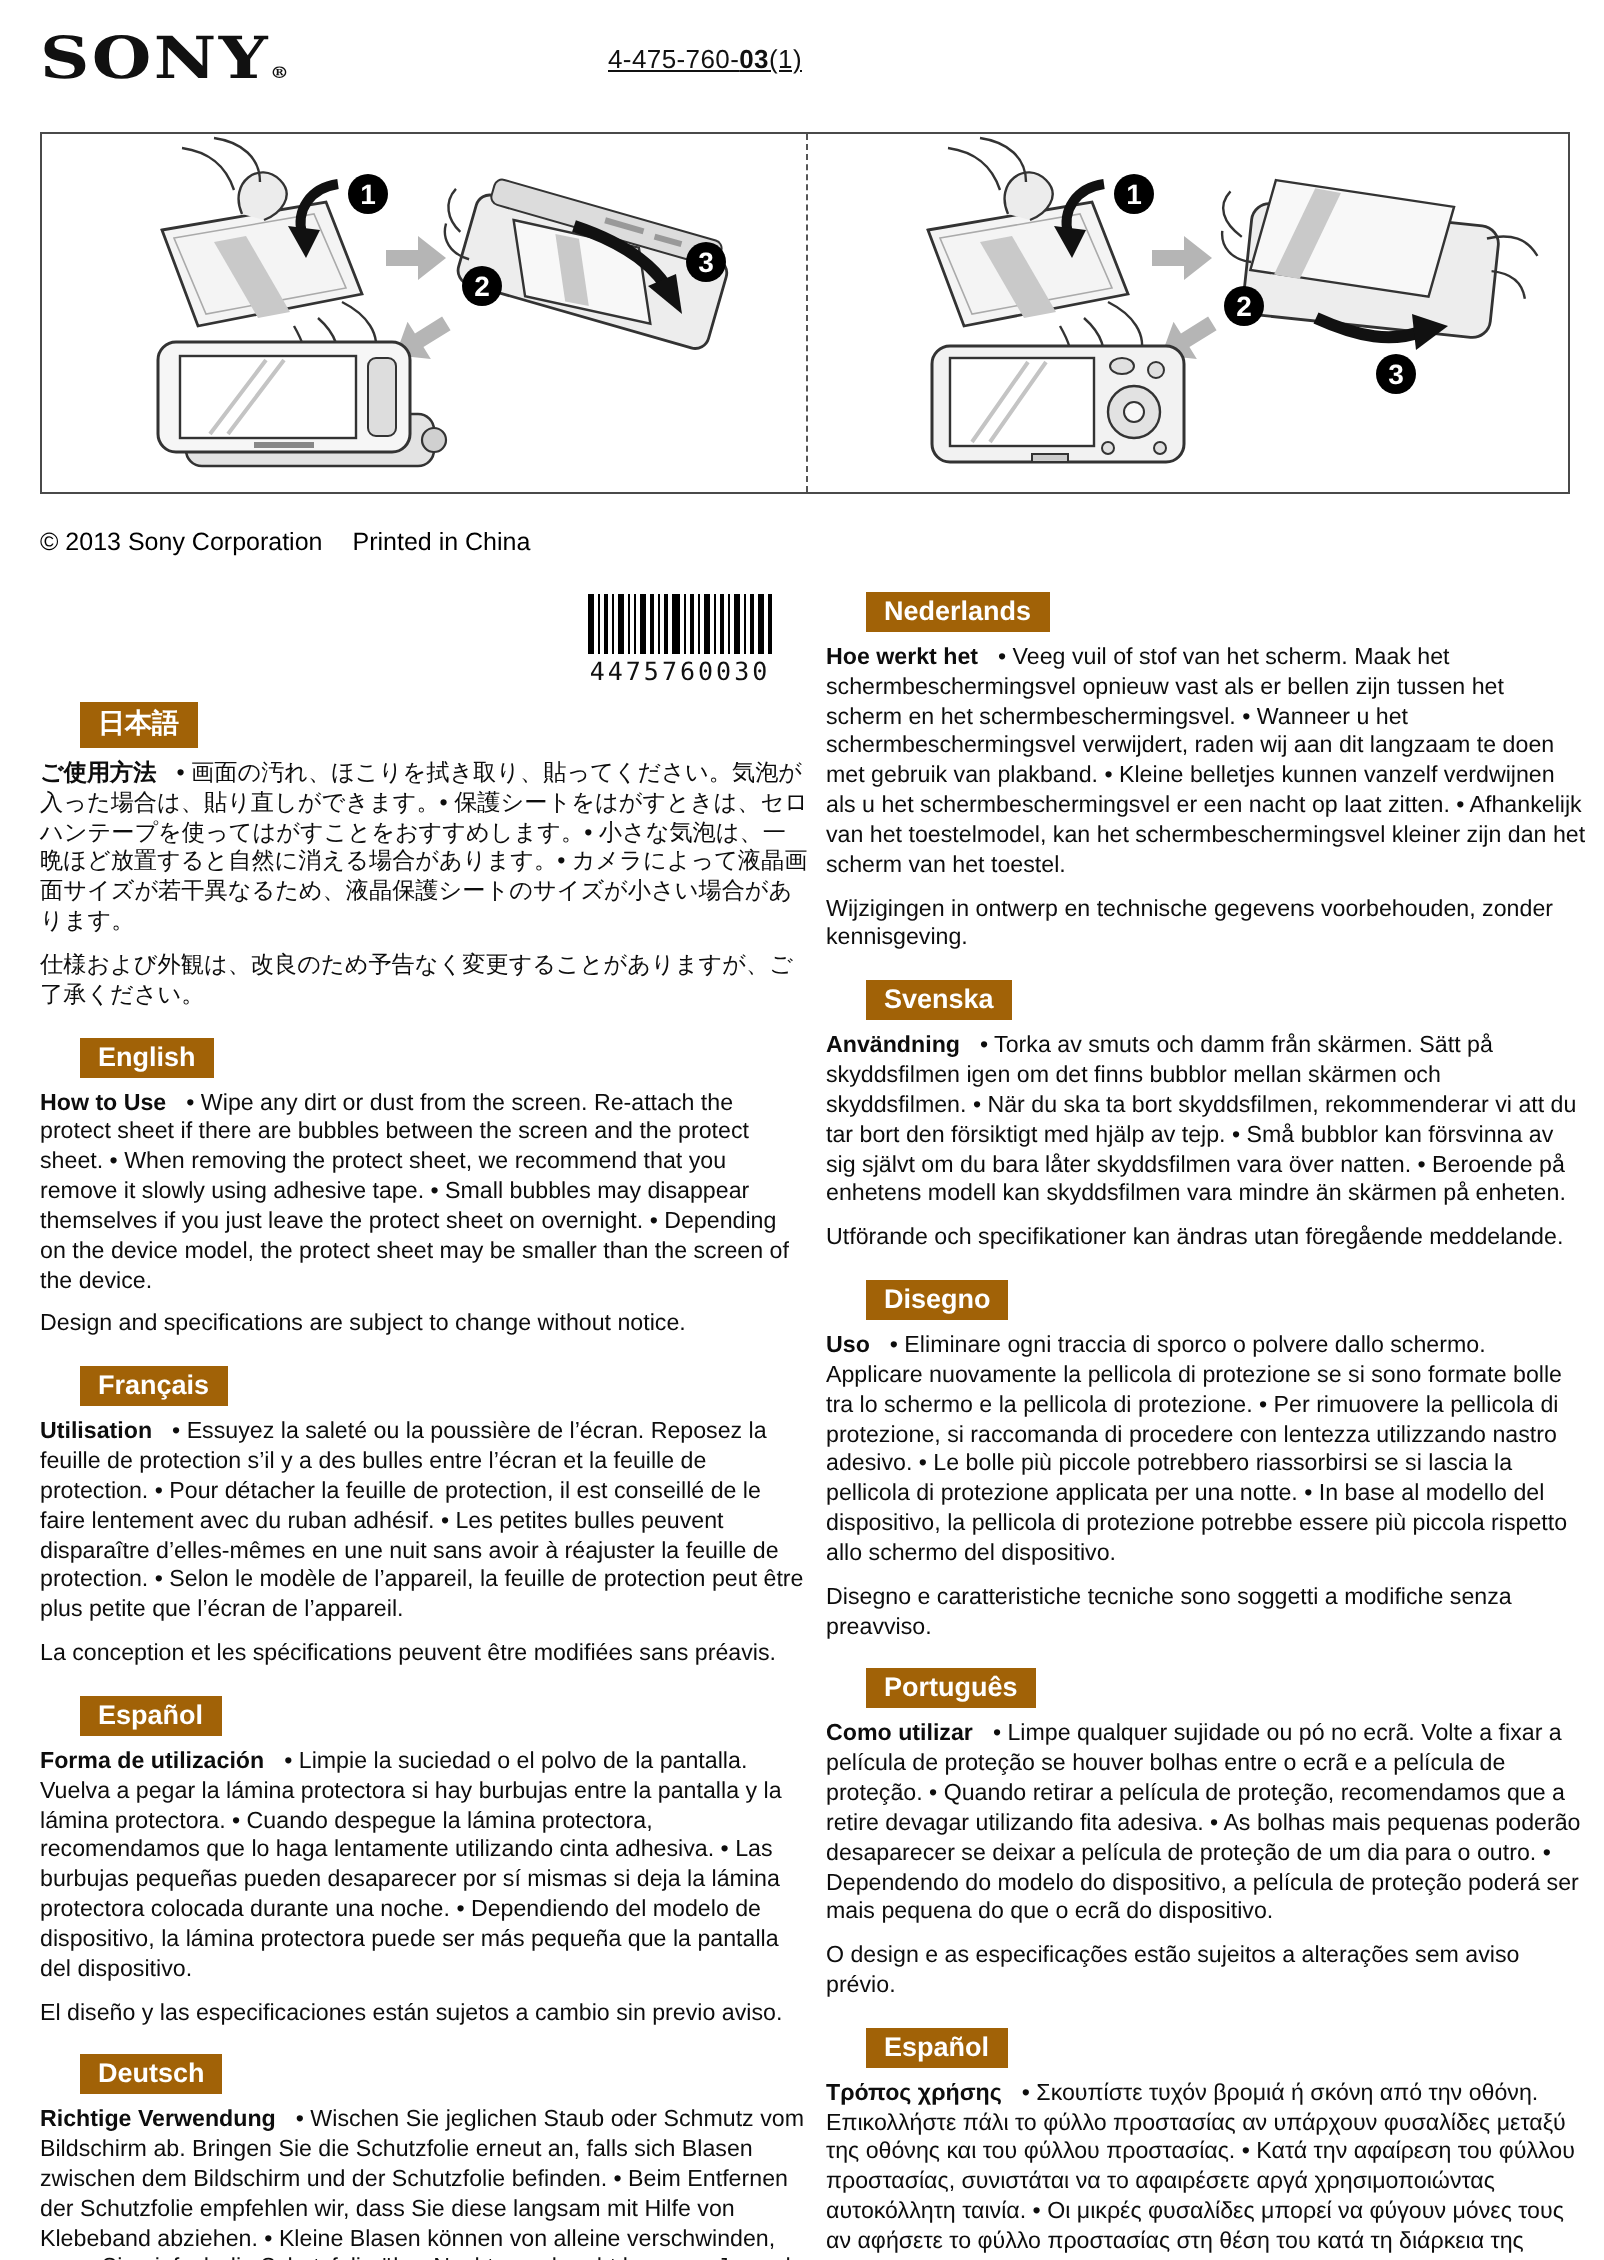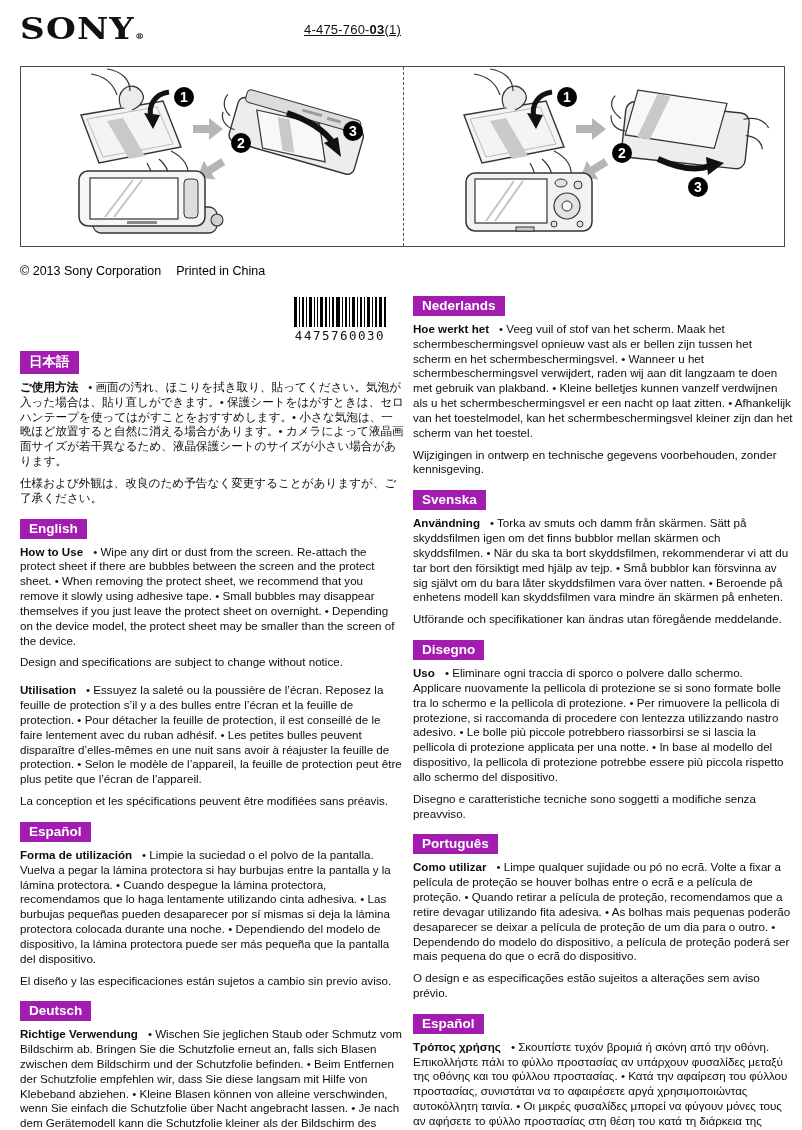--- a/index.html
+++ b/index.html
@@ -58,24 +58,25 @@
     font-size: 12.5px; letter-spacing: 1.5px; margin-top: 1px; white-space: nowrap;
   }
 
   
   .col { position: absolute; }
   .col-left  { left: 20px;  top: 351px; width: 384px; }
   .col-right { left: 413px; top: 296px; width: 380px; }
   .lang-section { margin-bottom: 13px; }
   .lang-header {
     display: inline-block;
-    background: #a21caf; color: #fff;
+    background: #a16207; color: #fff;
     font-weight: bold; font-size: 13.5px;
     padding: 2px 9px 3px 9px;
     margin-bottom: 6px;
+    margin-left: 20px;
   }
   .sec-body, .sec-note {
     font-size: 11.6px; line-height: 1.28; color: #0d0d0d;
     text-align: left;
   }
   .sec-body .sec-lead { font-weight: bold; margin-right: 10px; }
   .sec-note { margin-top: 7px; }
 </style>
 </head>
 <body>
@@ -272,20 +273,21 @@
       <p class="sec-note">仕様および外観は、改良のため予告なく変更することがありますが、ご了承ください。</p>
     </section>
 
     <section class="lang-section">
       <div><span class="lang-header">English</span></div>
       <p class="sec-body"><b class="sec-lead">How to Use</b><span>• Wipe any dirt or dust from the screen. Re-attach the protect sheet if there are bubbles between the screen and the protect sheet. • When removing the protect sheet, we recommend that you remove it slowly using adhesive tape. • Small bubbles may disappear themselves if you just leave the protect sheet on overnight. • Depending on the device model, the protect sheet may be smaller than the screen of the device.</span></p>
       <p class="sec-note">Design and specifications are subject to change without notice.</p>
     </section>
 
     <section class="lang-section">
+      <div><span class="lang-header">Français</span></div>
       <p class="sec-body"><b class="sec-lead">Utilisation</b><span>• Essuyez la saleté ou la poussière de l’écran. Reposez la feuille de protection s’il y a des bulles entre l’écran et la feuille de protection. • Pour détacher la feuille de protection, il est conseillé de le faire lentement avec du ruban adhésif. • Les petites bulles peuvent disparaître d’elles-mêmes en une nuit sans avoir à réajuster la feuille de protection. • Selon le modèle de l’appareil, la feuille de protection peut être plus petite que l’écran de l’appareil.</span></p>
       <p class="sec-note">La conception et les spécifications peuvent être modifiées sans préavis.</p>
     </section>
 
     <section class="lang-section">
       <div><span class="lang-header">Español</span></div>
       <p class="sec-body"><b class="sec-lead">Forma de utilización</b><span>• Limpie la suciedad o el polvo de la pantalla. Vuelva a pegar la lámina protectora si hay burbujas entre la pantalla y la lámina protectora. • Cuando despegue la lámina protectora, recomendamos que lo haga lentamente utilizando cinta adhesiva. • Las burbujas pequeñas pueden desaparecer por sí mismas si deja la lámina protectora colocada durante una noche. • Dependiendo del modelo de dispositivo, la lámina protectora puede ser más pequeña que la pantalla del dispositivo.</span></p>
       <p class="sec-note">El diseño y las especificaciones están sujetos a cambio sin previo aviso.</p>
     </section>
 

